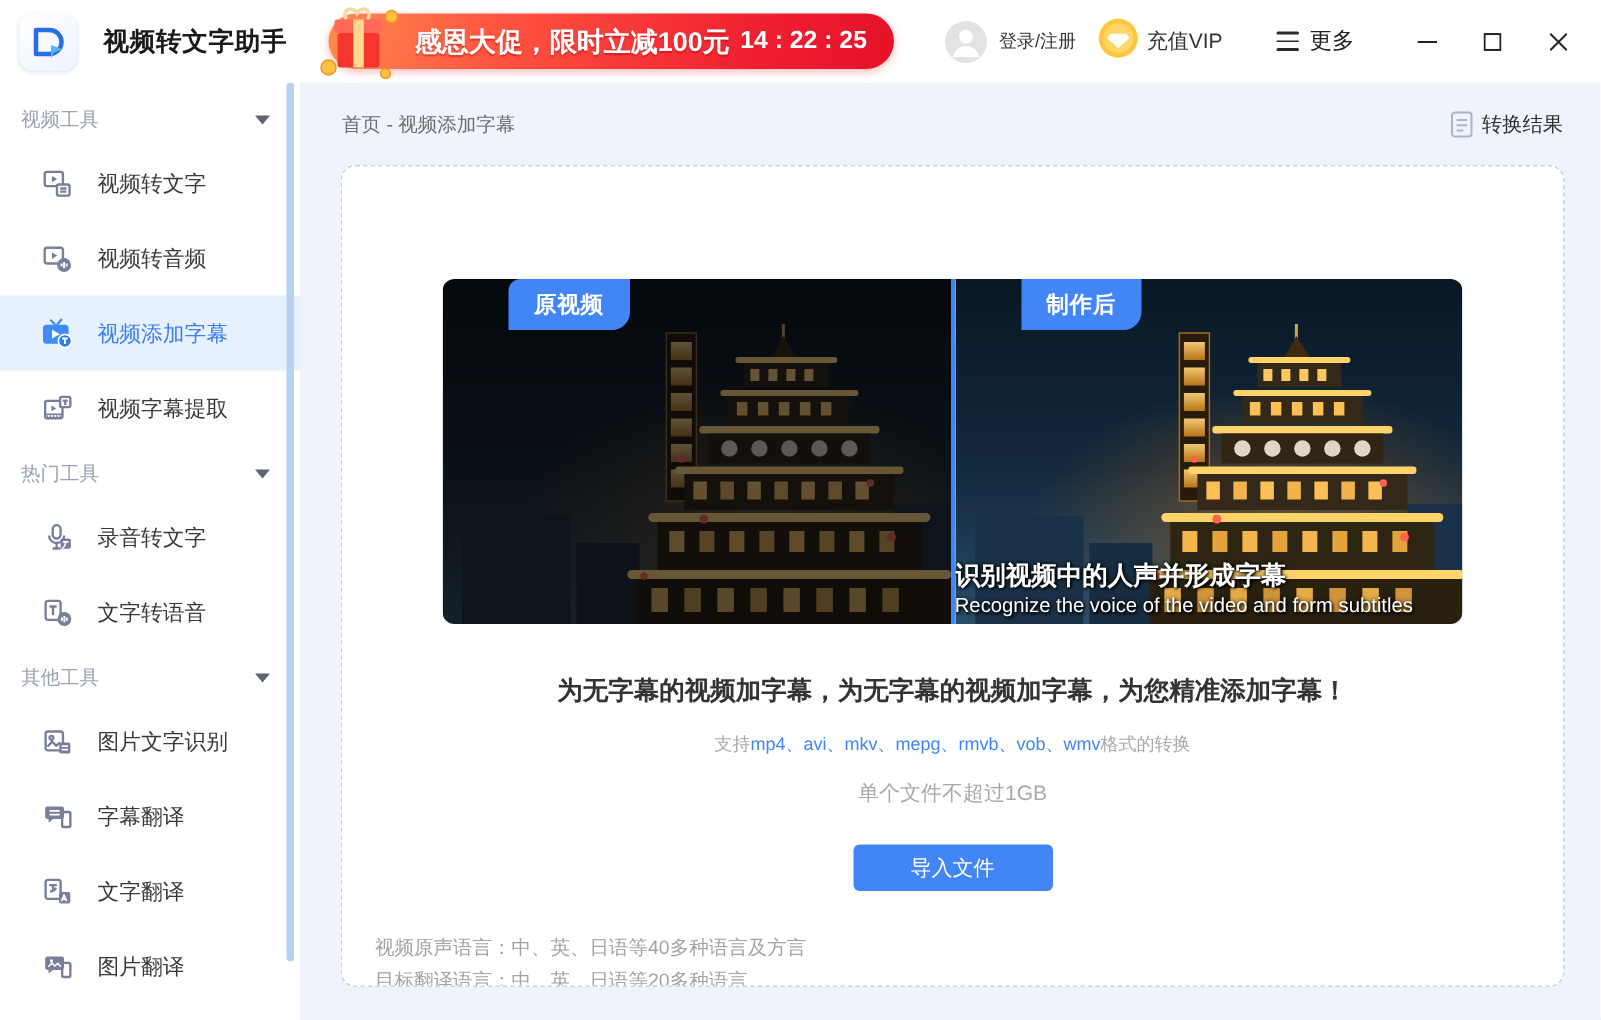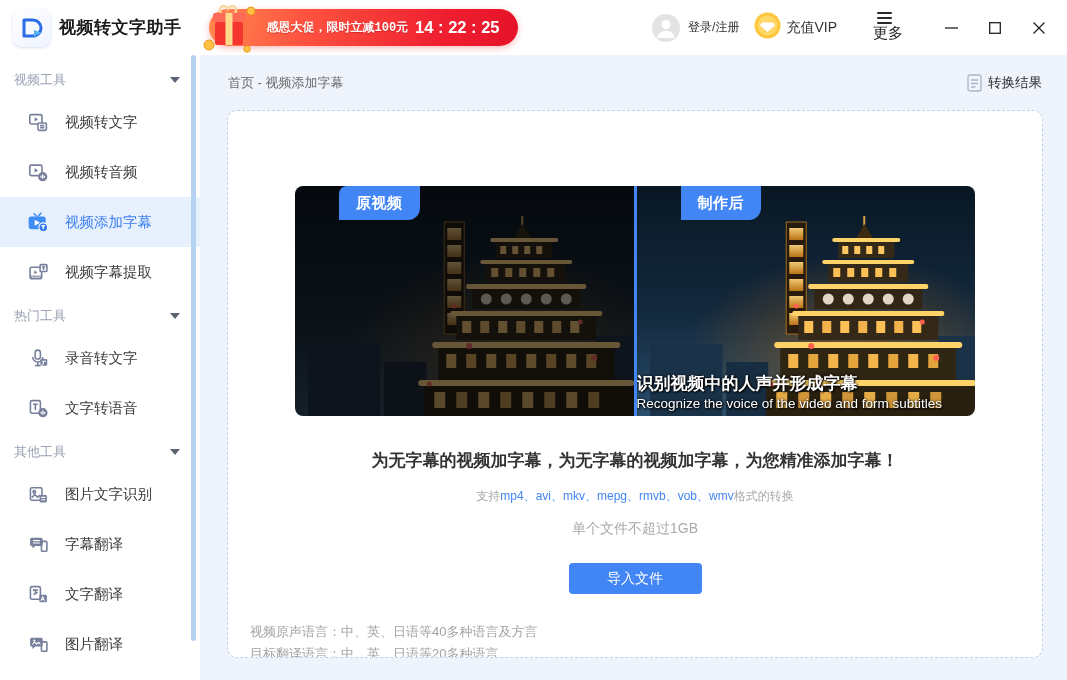--- a/index.html
+++ b/index.html
@@ -3,31 +3,31 @@
 <meta charset="utf-8">
 <style>
   * { margin:0; padding:0; box-sizing:border-box; }
   html,body { width:1067px; height:680px; overflow:hidden; }
   body { font-family:"Liberation Sans","DejaVu Sans",sans-serif; background:#fff; }
   .window { position:relative; width:1067px; height:680px; display:flex; flex-direction:column; }
 
   
   .titlebar { height:55px; background:#fff; display:flex; align-items:center; flex:0 0 55px; position:relative; z-index:5; }
   .logo { width:38px; height:38px; margin-left:13px; border-radius:9px; background:linear-gradient(145deg,#ffffff,#eef3fe); box-shadow:0 1px 3px rgba(90,120,200,.25); display:flex; align-items:center; justify-content:center; }
-  .app-title { margin-left:8px; font-size:17px; font-weight:700; color:#1a1a1a; letter-spacing:.5px; }
+  .app-title { margin-left:18px; font-size:17px; font-weight:700; color:#1a1a1a; letter-spacing:.5px; }
   .promo { position:relative; margin-left:27px; height:37px; border-radius:19px; background:linear-gradient(100deg,#ff8a50 0%,#ff5440 30%,#ef1f30 75%,#e41228 100%); display:flex; align-items:center; padding:0 18px 0 58px; box-shadow:0 2px 6px rgba(240,60,60,.35); cursor:pointer; }
-  .promo-text { color:#fff; font-size:12px; font-weight:700; text-shadow:0 1px 1px rgba(150,0,0,.4); white-space:nowrap;font-family:Liberation Mono, monospace; }
+  .promo-text { color:#fff; font-size:18px; font-weight:700; text-shadow:0 1px 1px rgba(150,0,0,.4); white-space:nowrap; }
   .promo-count { color:#fff; font-size:16.5px; font-weight:700; margin-left:7px; white-space:nowrap; }
   .gift { position:absolute; left:-8px; top:-10px; }
   .tb-right { margin-left:auto; display:flex; align-items:center; }
   .avatar { width:28px; height:28px; border-radius:50%; background:#e3e3e3; display:flex; align-items:center; justify-content:center; cursor:pointer; }
   .login { margin-left:8px; font-size:12px; color:#333; cursor:pointer; }
   .vip-badge { margin-left:15px; cursor:pointer; }
   .vip-label { margin-left:5px; font-size:14px; color:#333; cursor:pointer; }
-  .more { margin-left:36px; display:flex; align-items:center; cursor:pointer;flex-direction:column; }
+  .more { margin-left:36px; display:flex; align-items:center; cursor:pointer; }
   .hamburger { display:flex; flex-direction:column; gap:3.5px; margin-right:7px; }
   .hamburger i { display:block; width:15px; height:1.8px; background:#2a2a2a; border-radius:1px; }
   .more-label { font-size:15px; color:#222; }
   .winbtn { margin-left:0; width:44px; height:40px; display:flex; align-items:center; justify-content:center; cursor:pointer; }
   .winbtn:first-of-type { margin-left:14px; }
   .winbtns { display:flex; margin-left:12px; margin-right:6px; }
 
   
   .content { flex:1; display:flex; min-height:0; }
 

